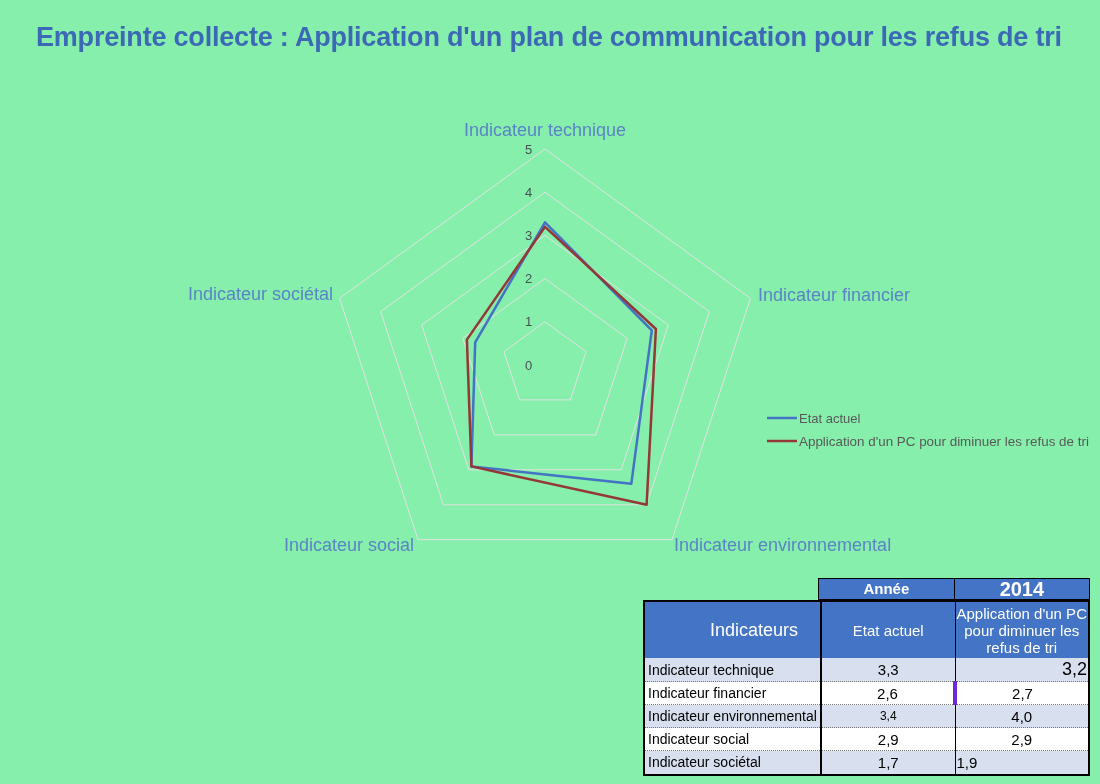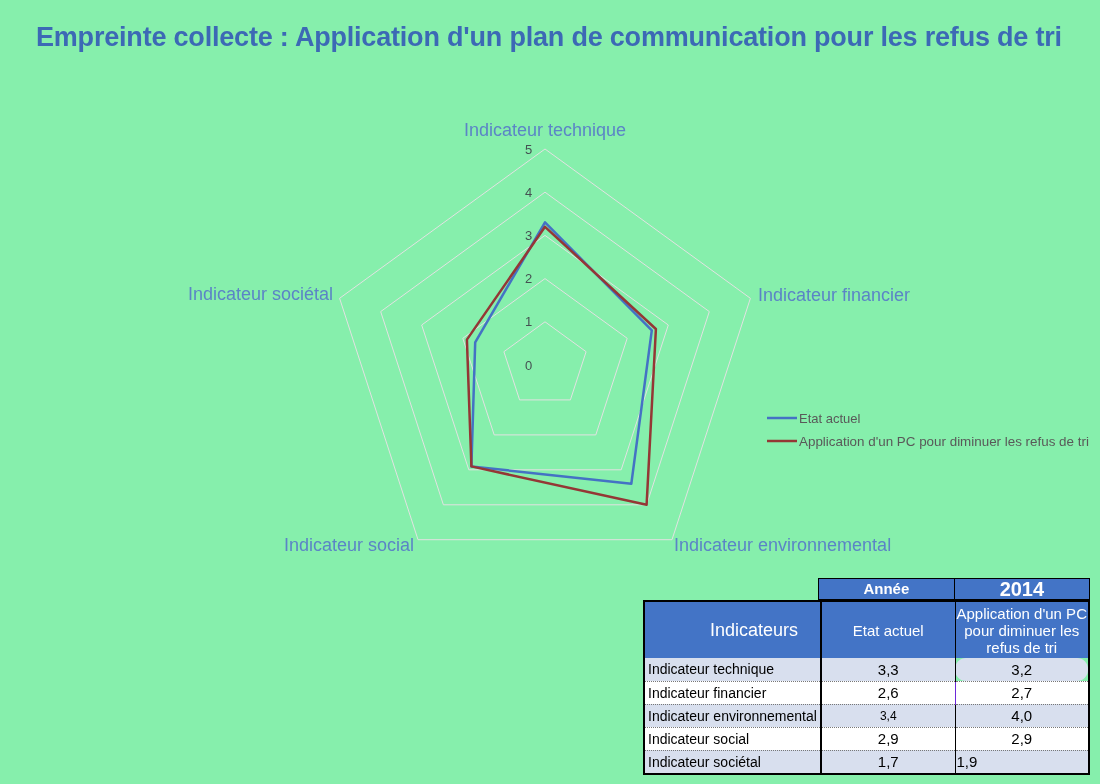--- a/index.html
+++ b/index.html
@@ -75,26 +75,26 @@
       <tbody>
           <tr style="background:#4374c6;color:#fff;height:56px;">
         <td style="border-right:2.5px solid #000;text-align:center;font-size:18px;padding-left:44px;">Indicateurs</td>
         <td style="border-right:1px solid #000;text-align:center;font-size:15px;">Etat actuel</td>
         <td style="text-align:center;font-size:15px;line-height:17px;">Application d'un PC pour diminuer les refus de tri</td>
       </tr>
 
       <tr style="background:#d8dfee;height:23px;">
         <td style="border-right:2.5px solid #000;font-size:14px;padding-left:3px;">Indicateur technique</td>
         <td style="border-right:1px solid #000;text-align:center;font-size:15px;">3,3</td>
-        <td style="text-align:center;font-size:15px;border-radius:11px;">3,2</td>
+        <td style="text-align:right;font-size:18px;">3,2</td>
       </tr>
 
       <tr style="background:#ffffff;height:23px;">
         <td style="border-right:2.5px solid #000;border-top:1px dotted #777;font-size:14px;padding-left:3px;">Indicateur financier</td>
-        <td style="border-right:1px solid #6d28d9;border-top:1px dotted #777;text-align:center;font-size:15px;">2,6</td>
+        <td style="border-right:4px solid #6d28d9;border-top:1px dotted #777;text-align:center;font-size:15px;">2,6</td>
         <td style="border-top:1px dotted #777;text-align:center;font-size:15px;">2,7</td>
       </tr>
 
       <tr style="background:#d8dfee;height:23px;">
         <td style="border-right:2.5px solid #000;border-top:1px dotted #777;font-size:14px;padding-left:3px;">Indicateur environnemental</td>
         <td style="border-right:1px solid #000;border-top:1px dotted #777;text-align:center;font-size:12px;">3,4</td>
         <td style="border-top:1px dotted #777;text-align:center;font-size:15px;">4,0</td>
       </tr>
 
       <tr style="background:#ffffff;height:23px;">

